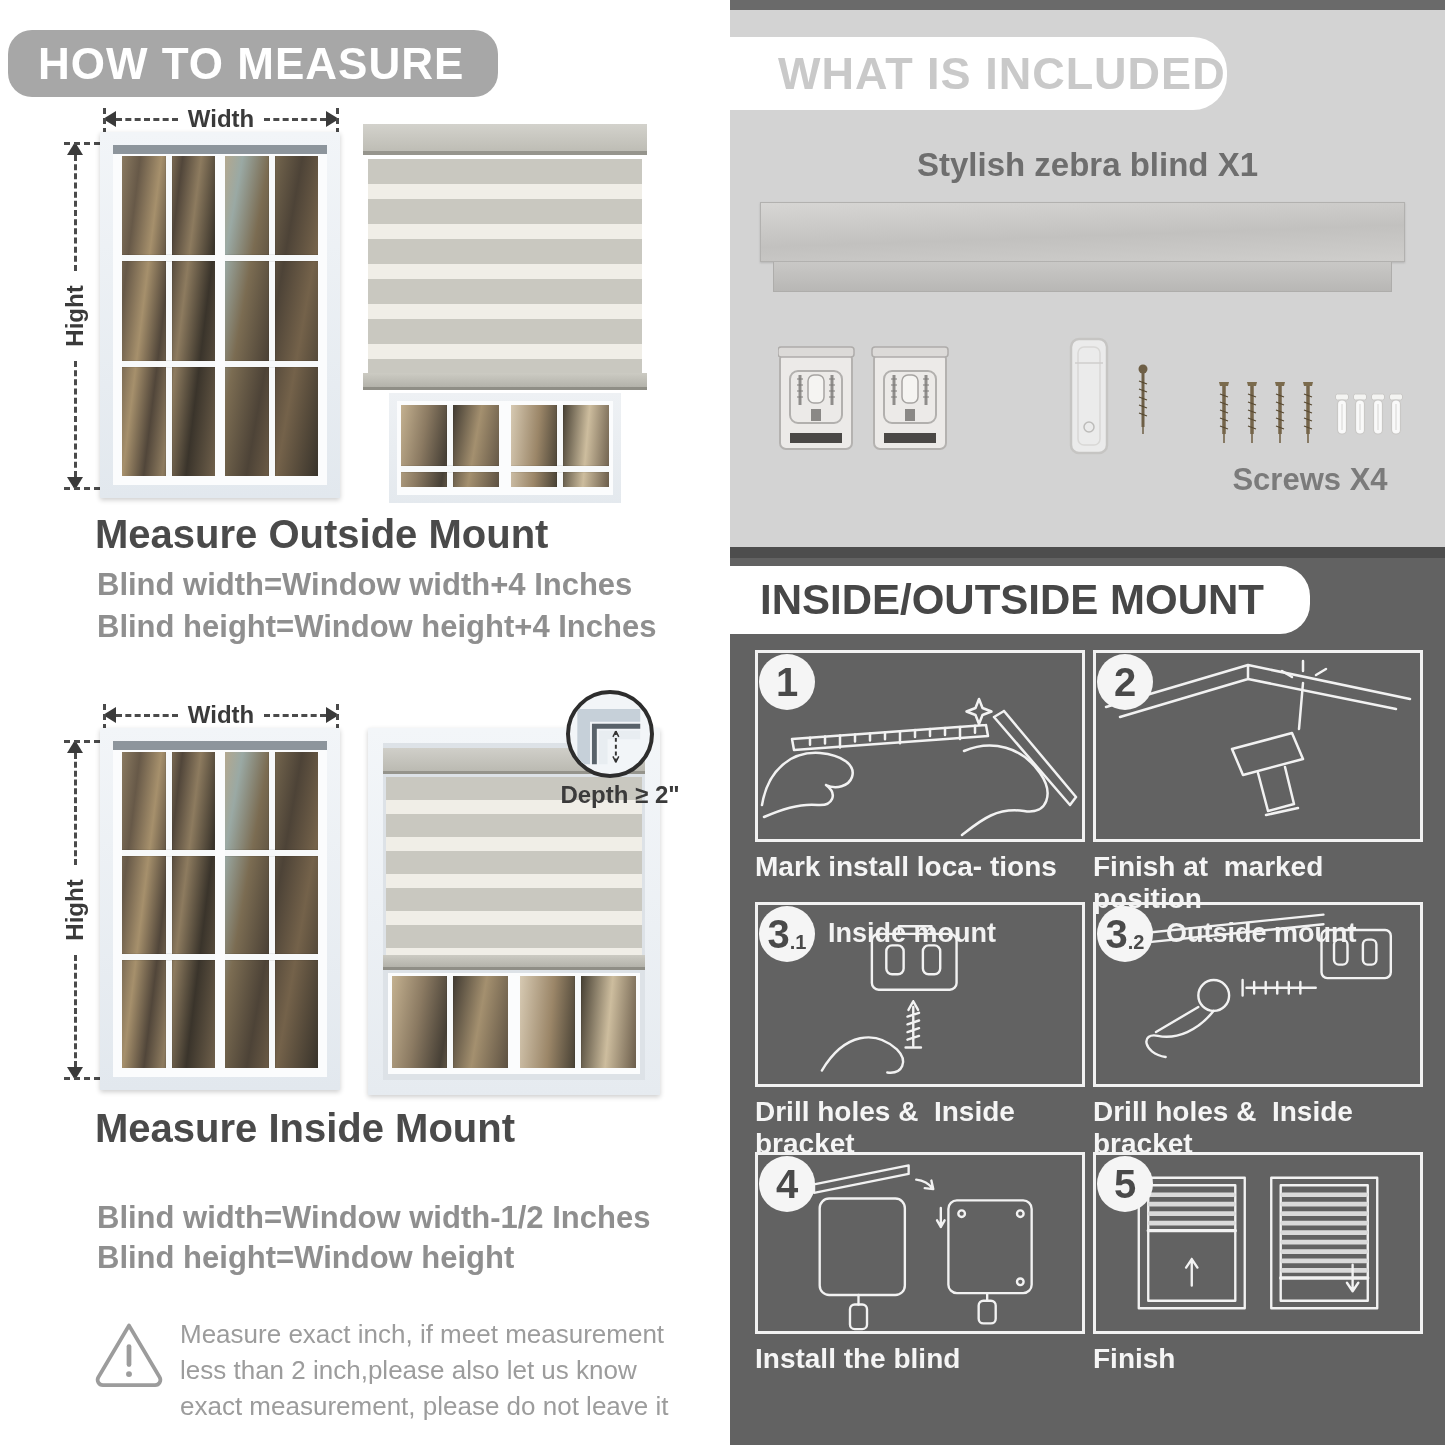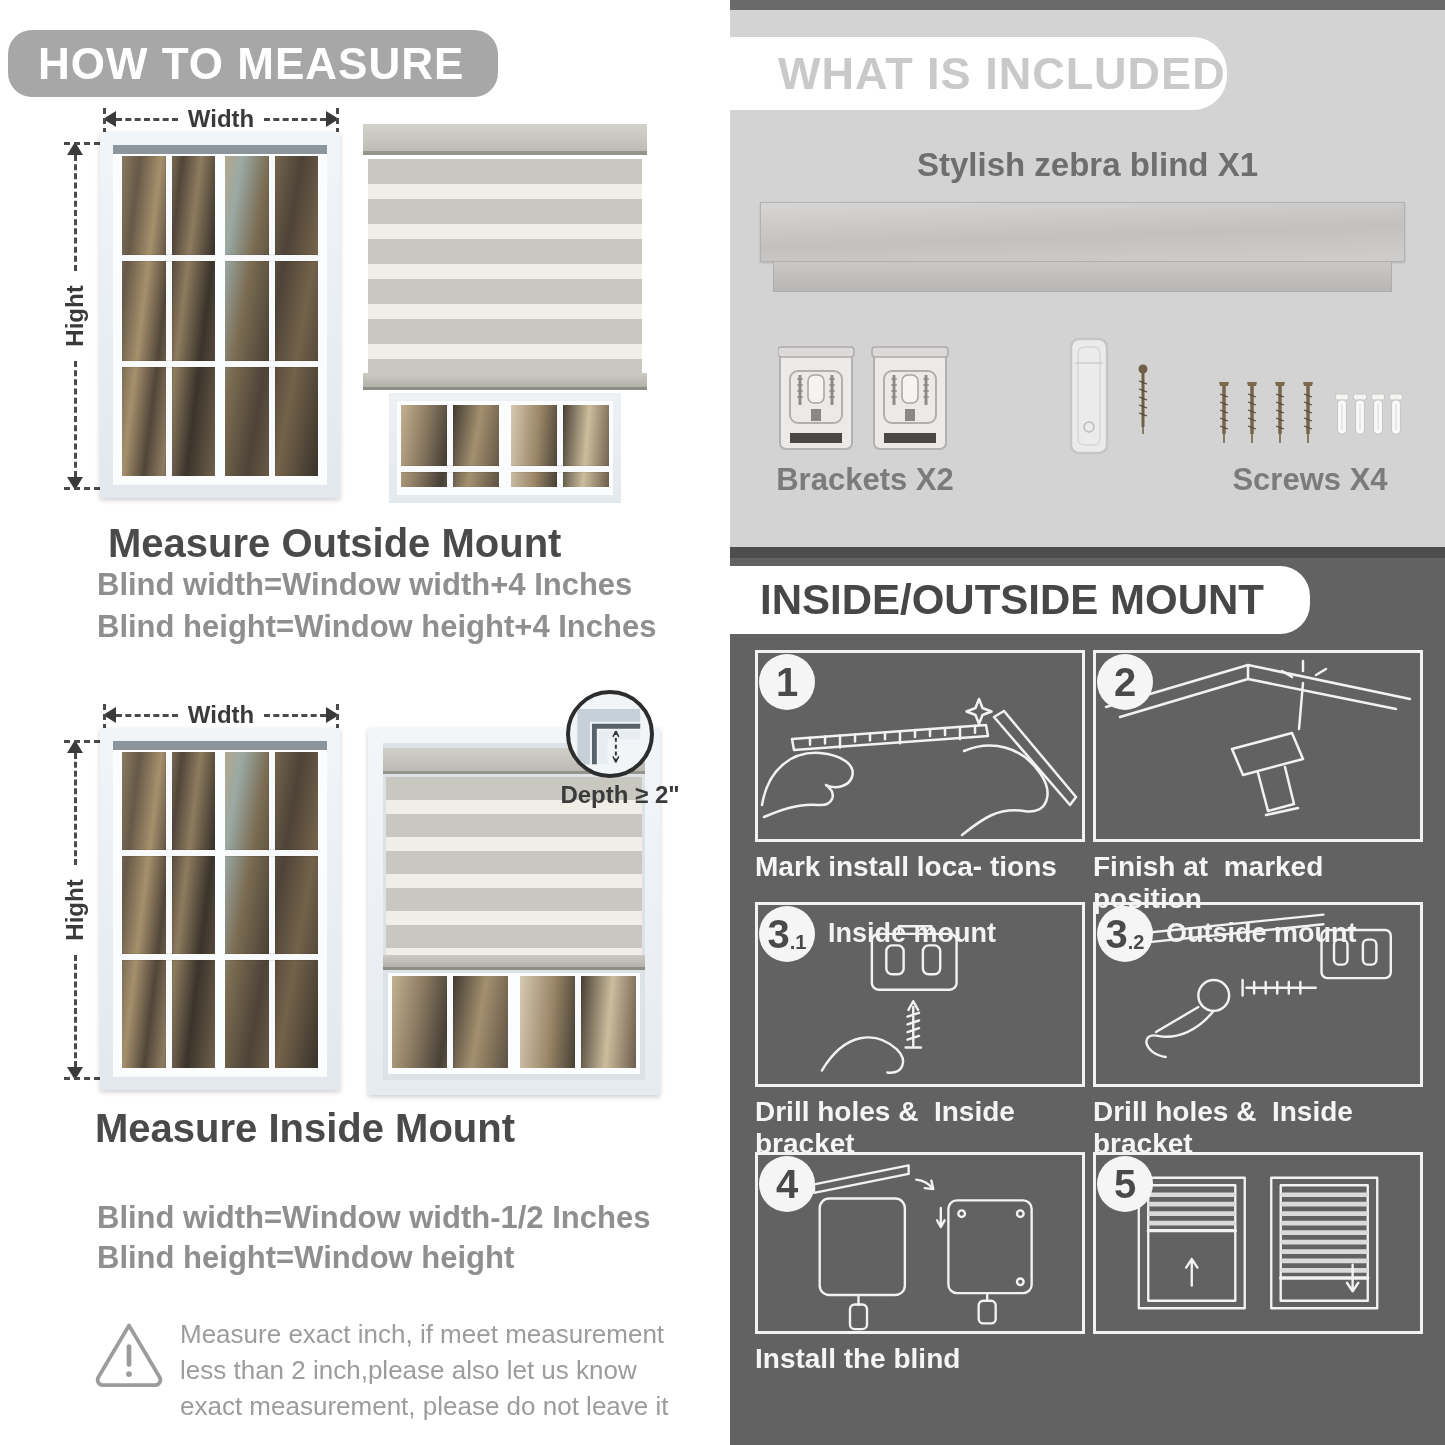--- a/index.html
+++ b/index.html
@@ -83,21 +83,21 @@
   
   .depth-circle { position:absolute; left:566px; top:690px; width:88px; height:88px; border-radius:50%;
     border:4px solid #2d2d2d; background:#f2f5f8; overflow:hidden; z-index:5; }
   .depth-circle svg { width:100%; height:100%; }
   .depth-label { position:absolute; left:545px; top:781px; width:150px; text-align:center;
     font-size:24px; font-weight:700; color:#3a3a3a; z-index:5; }
 
   
   .block-title { position:absolute; font-size:40px; font-weight:700; color:#4a4a4a; }
   .block-line { position:absolute; font-size:31px; font-weight:700; color:#8f8f8f; }
-  .t-out { left:108px; top:512px;margin-top:9px; }
+  .t-out { left:95px; top:512px; }
   .lo1 { left:97px; top:567px; } .lo2 { left:97px; top:609px; }
   .t-in { left:95px; top:1106px; }
   .li1 { left:97px; top:1160px; } .li2 { left:97px; top:1200px; } .li3 { left:97px; top:1240px; }
 
   .warn-icon { position:absolute; left:92px; top:1320px; width:74px; height:68px; }
   .warn-text { position:absolute; left:180px; top:1316px; width:500px;
     font-size:26px; line-height:36px; color:#9c9c9c; }
 
   
   .strip-top { position:absolute; left:730px; top:0; width:715px; height:10px; background:#6a6a6a; }
@@ -348,21 +348,20 @@
       <use href="#scr" x="12" y="4"></use>
         <use href="#scr" x="40" y="4"></use>
         <use href="#scr" x="68" y="4"></use>
         <use href="#scr" x="96" y="4"></use>
       <use href="#anc" x="130" y="16"></use>
         <use href="#anc" x="148" y="16"></use>
         <use href="#anc" x="166" y="16"></use>
         <use href="#anc" x="184" y="16"></use>
     </svg>
 
-    <div class="hw-label hwl1">Brackets X2</div>
     <div class="hw-label hwl3">Screws X4</div>
   </section>
 
   <div class="divider"></div>
 
   <section class="panel-dark">
     <div class="card card2">
       <span>INSIDE/OUTSIDE MOUNT</span>
     </div>
 
@@ -477,16 +476,17 @@
           <rect x="186" y="32" width="92" height="122"></rect>
           <path class="thick" d="M188,42 H276 M188,52 H276 M188,62 H276 M188,72 H276 M188,82 H276 M188,92 H276 M188,102 H276 M188,112 H276 M188,122 H276"></path>
           <path class="bar" d="M186,130 H278"></path>
           <path d="M262,116 V144 M262,144 l-6,-9 M262,144 l6,-9"></path>
         </svg>
         <div class="badge">
             <span>5</span>
             <span class="sub"></span>
           </div>
       </div>
+      <div class="caption">Finish</div>
     </div>
   </section>
 
 </div>
 
 </body></html>

